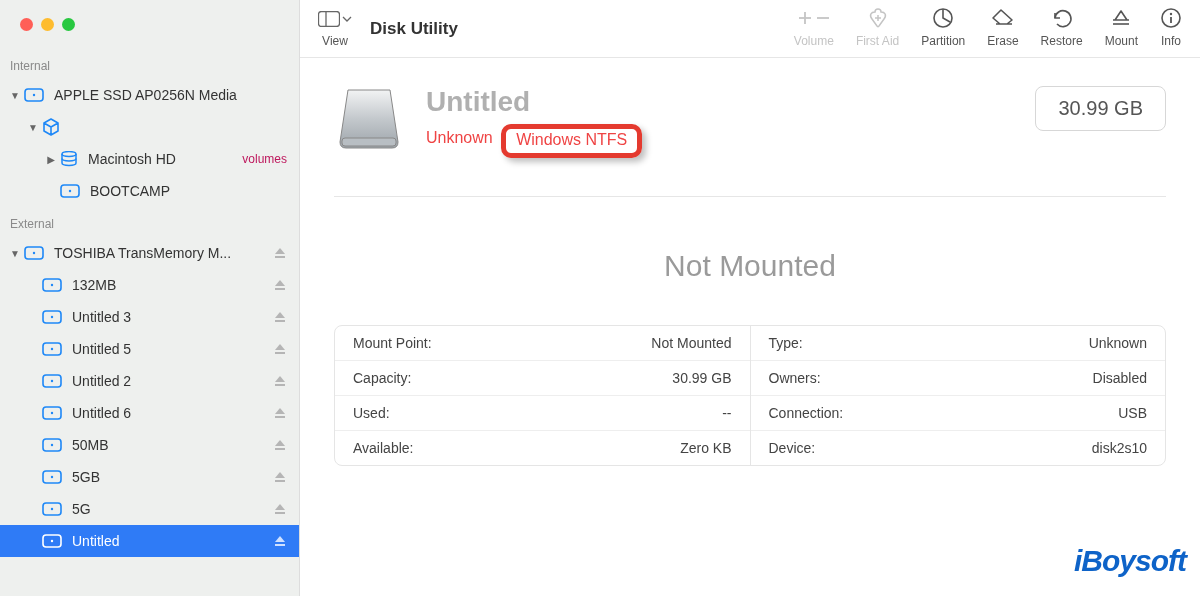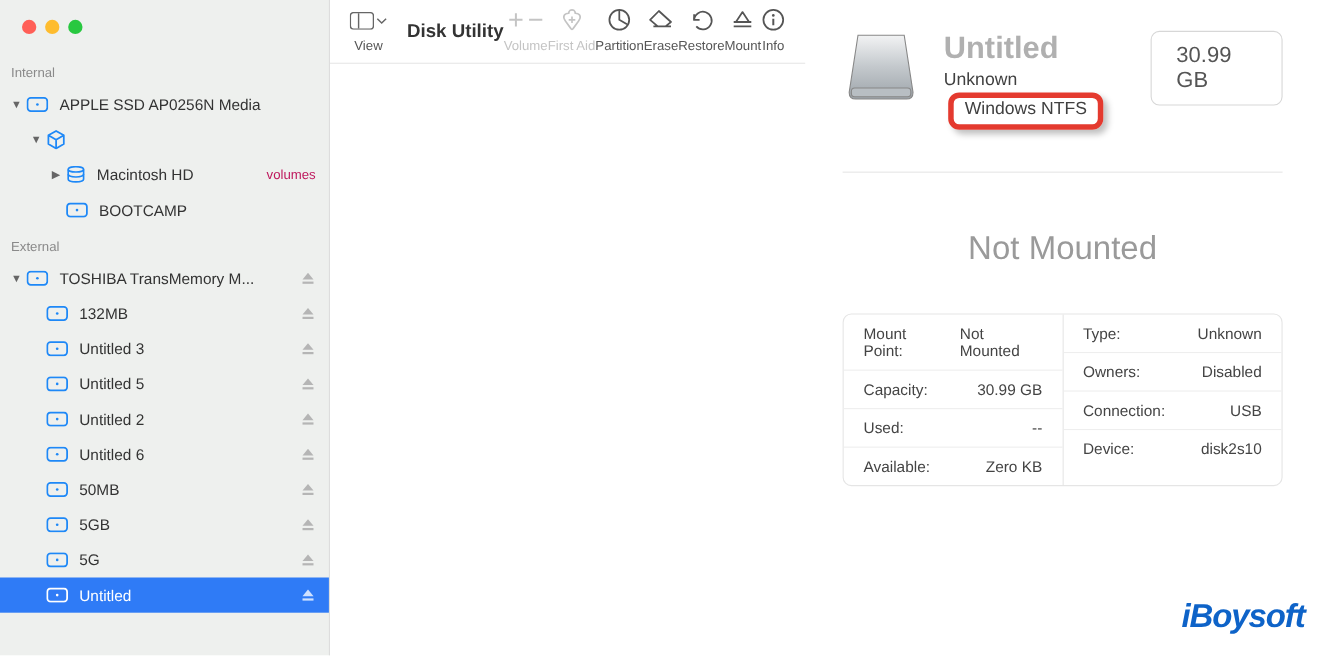--- a/index.html
+++ b/index.html
@@ -18,38 +18,38 @@
 .tree-row.selected .disk-icon { color: #fff; }
 .disclosure { width: 14px; display: inline-flex; justify-content: center; color: #666; font-size: 10px; margin-right: 2px; }
 .disk-icon { color: #1e88f7; margin-right: 10px; display: inline-flex; }
 .tree-label { flex: 1; white-space: nowrap; overflow: hidden; text-overflow: ellipsis; }
 .tree-sub { color: #be185d; font-size: 12px; margin-left: 6px; }
 .eject { color: #b5b5b5; }
 .indent-0 { padding-left: 8px; }
 .indent-1 { padding-left: 26px; }
 .indent-2 { padding-left: 44px; }
 .indent-3 { padding-left: 44px; }
-.main { flex: 1; display: flex; flex-direction: row; }
+.main { flex: 1; display: flex; flex-direction: column; }
 .toolbar { height: 58px; display: flex; align-items: flex-start; border-bottom: 1px solid #e6e6e6; padding: 6px 18px 0 18px; }
 .tb-view { display: flex; flex-direction: column; align-items: center; margin-right: 18px; color: #666; }
 .tb-view-icon { display: flex; align-items: center; gap: 2px; height: 26px; color: #555; }
 .tb-view-label { font-size: 12px; margin-top: 2px; color: #555; }
 .title { font-size: 17px; font-weight: 600; color: #333; align-self: center; margin-top: -6px; }
 .tb-spacer { flex: 1; }
-.tb-actions { display: flex; align-items: flex-start; justify-content: flex-end; }
+.tb-actions { display: flex; gap: 22px; align-items: flex-start; justify-content: flex-end; }
 .tb-btn { display: flex; flex-direction: column; align-items: center; color: #555; }
 .tb-btn.disabled { color: #c4c4c4; }
 .tb-btn .tb-icon { height: 24px; display: flex; align-items: center; justify-content: center; }
 .tb-btn .tb-label { font-size: 12px; margin-top: 4px; }
 .volgroup { display: flex; gap: 4px; }
 .content { padding: 28px 34px 0 34px; flex: 1; position: relative; }
 .vol-header { display: flex; align-items: flex-start; }
 .vol-header .vol-icon { margin-right: 22px; }
 .vol-title { font-size: 28px; font-weight: 700; color: #b0b0b0; }
-.vol-sub { font-size: 16px; color: #404040; margin-top: 4px; }
+.vol-sub { font-size: 16px; color: #ef4444; margin-top: 4px; }
 .highlight-box { display: inline-block; border: 5px solid #e43a2f; border-radius: 10px; padding: 2px 10px 4px 10px; margin-left: 4px; position: relative; top: 2px; box-shadow: 4px 4px 6px rgba(0,0,0,0.25); }
 .size-chip { margin-left: auto; border: 1px solid #d7d7d7; border-radius: 8px; padding: 10px 22px; font-size: 20px; color: #555; }
 .divider { border: none; border-top: 1px solid #e6e6e6; margin: 40px 0 0 0; }
 .status-big { text-align: center; font-size: 30px; color: #9a9a9a; margin: 52px 0 42px 0; }
 .info-grid { border: 1px solid #e5e5e5; border-radius: 8px; display: flex; font-size: 14px; }
 .info-col { flex: 1; }
 .info-col:first-child { border-right: 1px solid #e5e5e5; }
 .info-row { display: flex; justify-content: space-between; padding: 9px 18px; color: #444; border-bottom: 1px solid #eee; gap: 14px; }
 .info-row:last-child { border-bottom: none; }
 .info-key { color: #444; }

